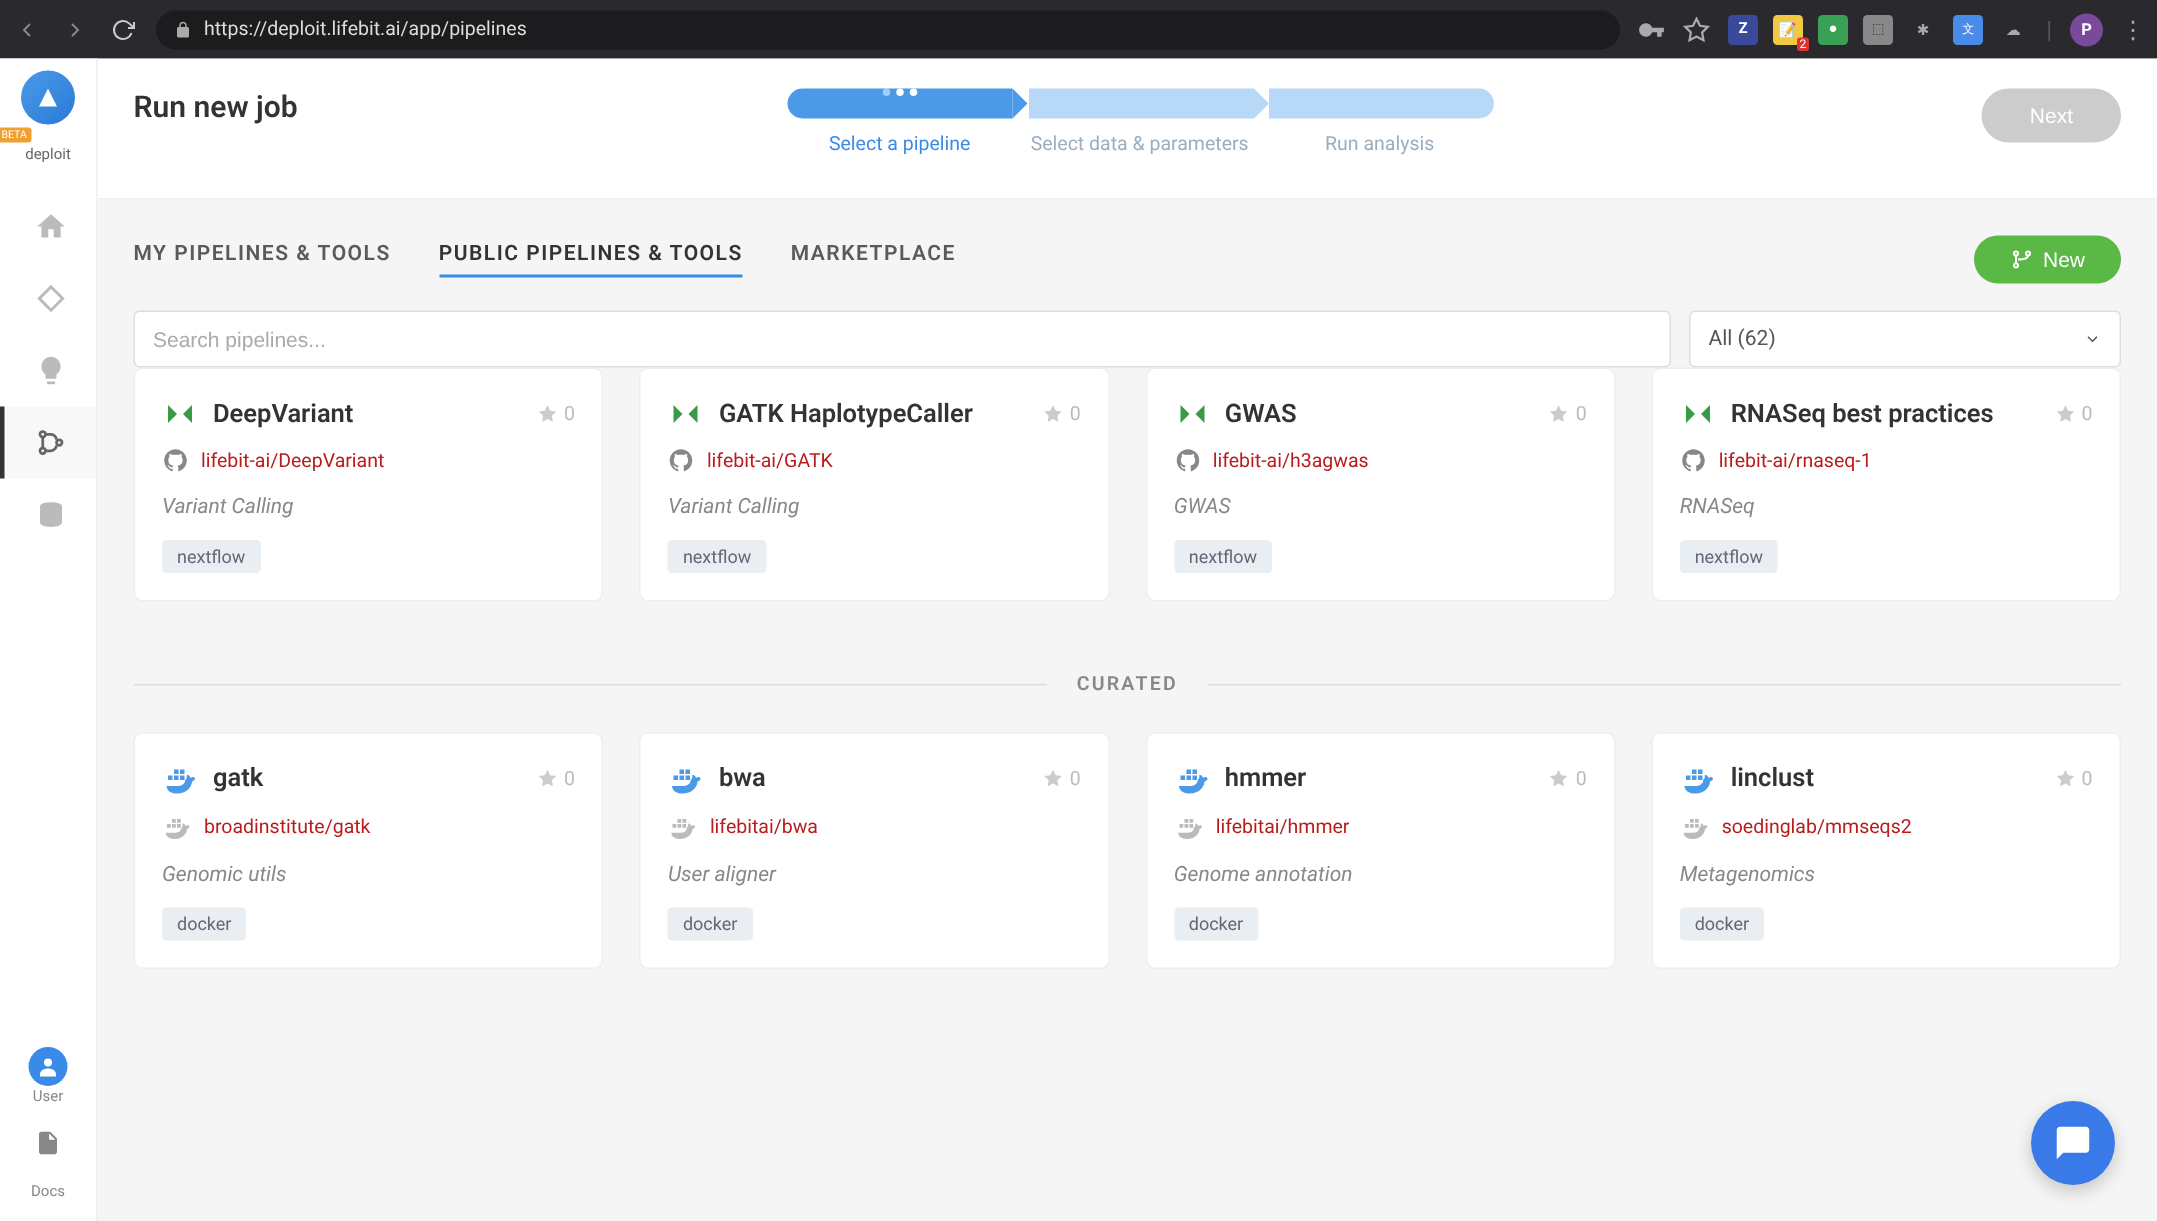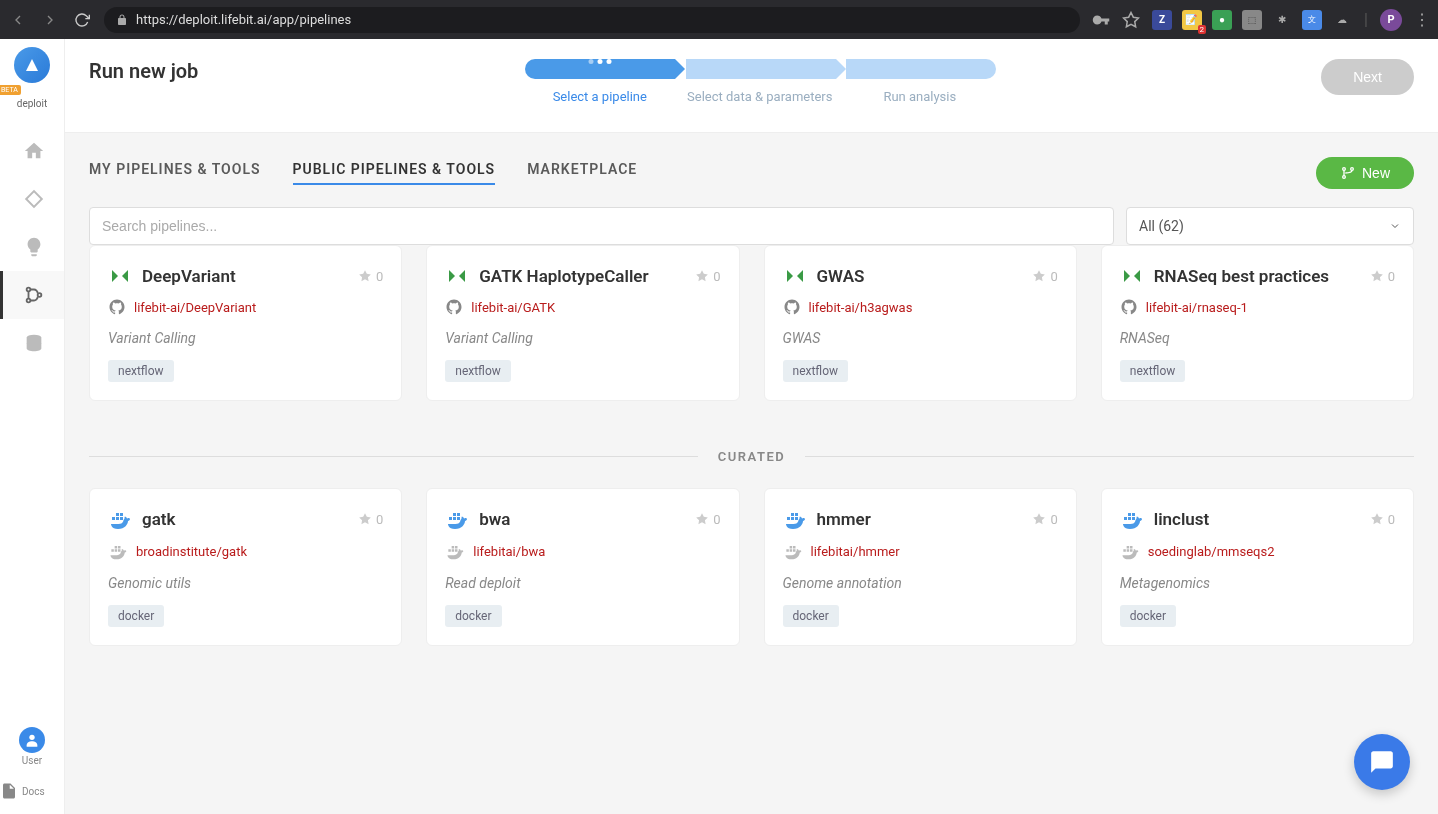--- a/index.html
+++ b/index.html
@@ -29,21 +29,21 @@
 .logo-circle { width:36px; height:36px; border-radius:50%; background:linear-gradient(135deg,#4a9ae8,#2a7ad8); position:relative; display:flex; align-items:center; justify-content:center; }
 .logo-circle::before { content:''; position:absolute; width:0; height:0; border-left:6px solid transparent; border-right:6px solid transparent; border-bottom:12px solid #fff; }
 .logo-beta { font-size:7px; background:#f0a030; color:#fff; padding:1px 3px; border-radius:2px; position:relative; top:-6px; left:-16px; }
 .logo-text { font-size:10px; color:#666; margin-top:-4px; }
 .side-item { width:100%; height:48px; display:flex; align-items:center; justify-content:center; color:#bbb; cursor:pointer; border-left:3px solid transparent; }
 .side-item.active { color:#666; border-left-color:#333; background:#f8f8f8; }
 .side-spacer { flex:1; }
 .side-user { width:100%; display:flex; flex-direction:column; align-items:center; padding:8px 0; gap:2px; }
 .side-user-icon { width:26px; height:26px; border-radius:50%; background:#3a8ae8; display:flex; align-items:center; justify-content:center; }
 .side-user-label { font-size:10px; color:#888; }
-.side-docs { width:100%; display:flex; flex-direction:row; align-items:center; padding:8px 0 14px; gap:4px; }
+.side-docs { width:100%; display:flex; flex-direction:column; align-items:center; padding:8px 0 14px; gap:18px; }
 .side-docs-icon { color:#888; }
 
 .main { flex:1; display:flex; flex-direction:column; overflow:hidden; }
 
 
 .page-header { background:#fff; padding:20px 24px 28px; display:flex; align-items:flex-start; justify-content:space-between; border-bottom:1px solid #eee; }
 .page-title { font-size:20px; font-weight:600; color:#333; }
 .stepper { display:flex; align-items:flex-start; }
 .step { display:flex; flex-direction:column; align-items:center; gap:10px; }
 .step-bar { height:20px; position:relative; display:flex; align-items:center; }
@@ -447,21 +447,21 @@
                 </div>
       </div>
       <div class="card-repo">
                 <span>
                   <svg width="20" height="20" viewBox="0 0 24 24" fill="#bbb">
                     <path d="M4 10h3v3H4zM8 10h3v3H8zM12 10h3v3h-3zM8 6h3v3H8zM12 6h3v3h-3zM21 11c-1 0-2 .5-2 .5s-.5-2-2.5-2c0 0 .5 2.5-1 3.5 0 0 0 4-5 4H3s0 5 7 5c7 0 10-5 10-8 0 0 2-.5 2-2 0 0-.5-1-1-1z"></path>
                   </svg>
                 </span>
                 <span>lifebitai/bwa</span>
               </div>
-      <div class="card-desc">Read deploit</div>
+      <div class="card-desc">User aligner</div>
       <span class="card-tag">docker</span>
     </div>
             <div class="card">
       <div class="card-head">
         <div class="card-title-wrap">
           <span class="card-icon">
                     <svg width="24" height="24" viewBox="0 0 24 24" fill="#4a9ae8">
                       <path d="M4 10h3v3H4zM8 10h3v3H8zM12 10h3v3h-3zM8 6h3v3H8zM12 6h3v3h-3zM21 11c-1 0-2 .5-2 .5s-.5-2-2.5-2c0 0 .5 2.5-1 3.5 0 0 0 4-5 4H3s0 5 7 5c7 0 10-5 10-8 0 0 2-.5 2-2 0 0-.5-1-1-1z"></path>
                     </svg>
                   </span>

